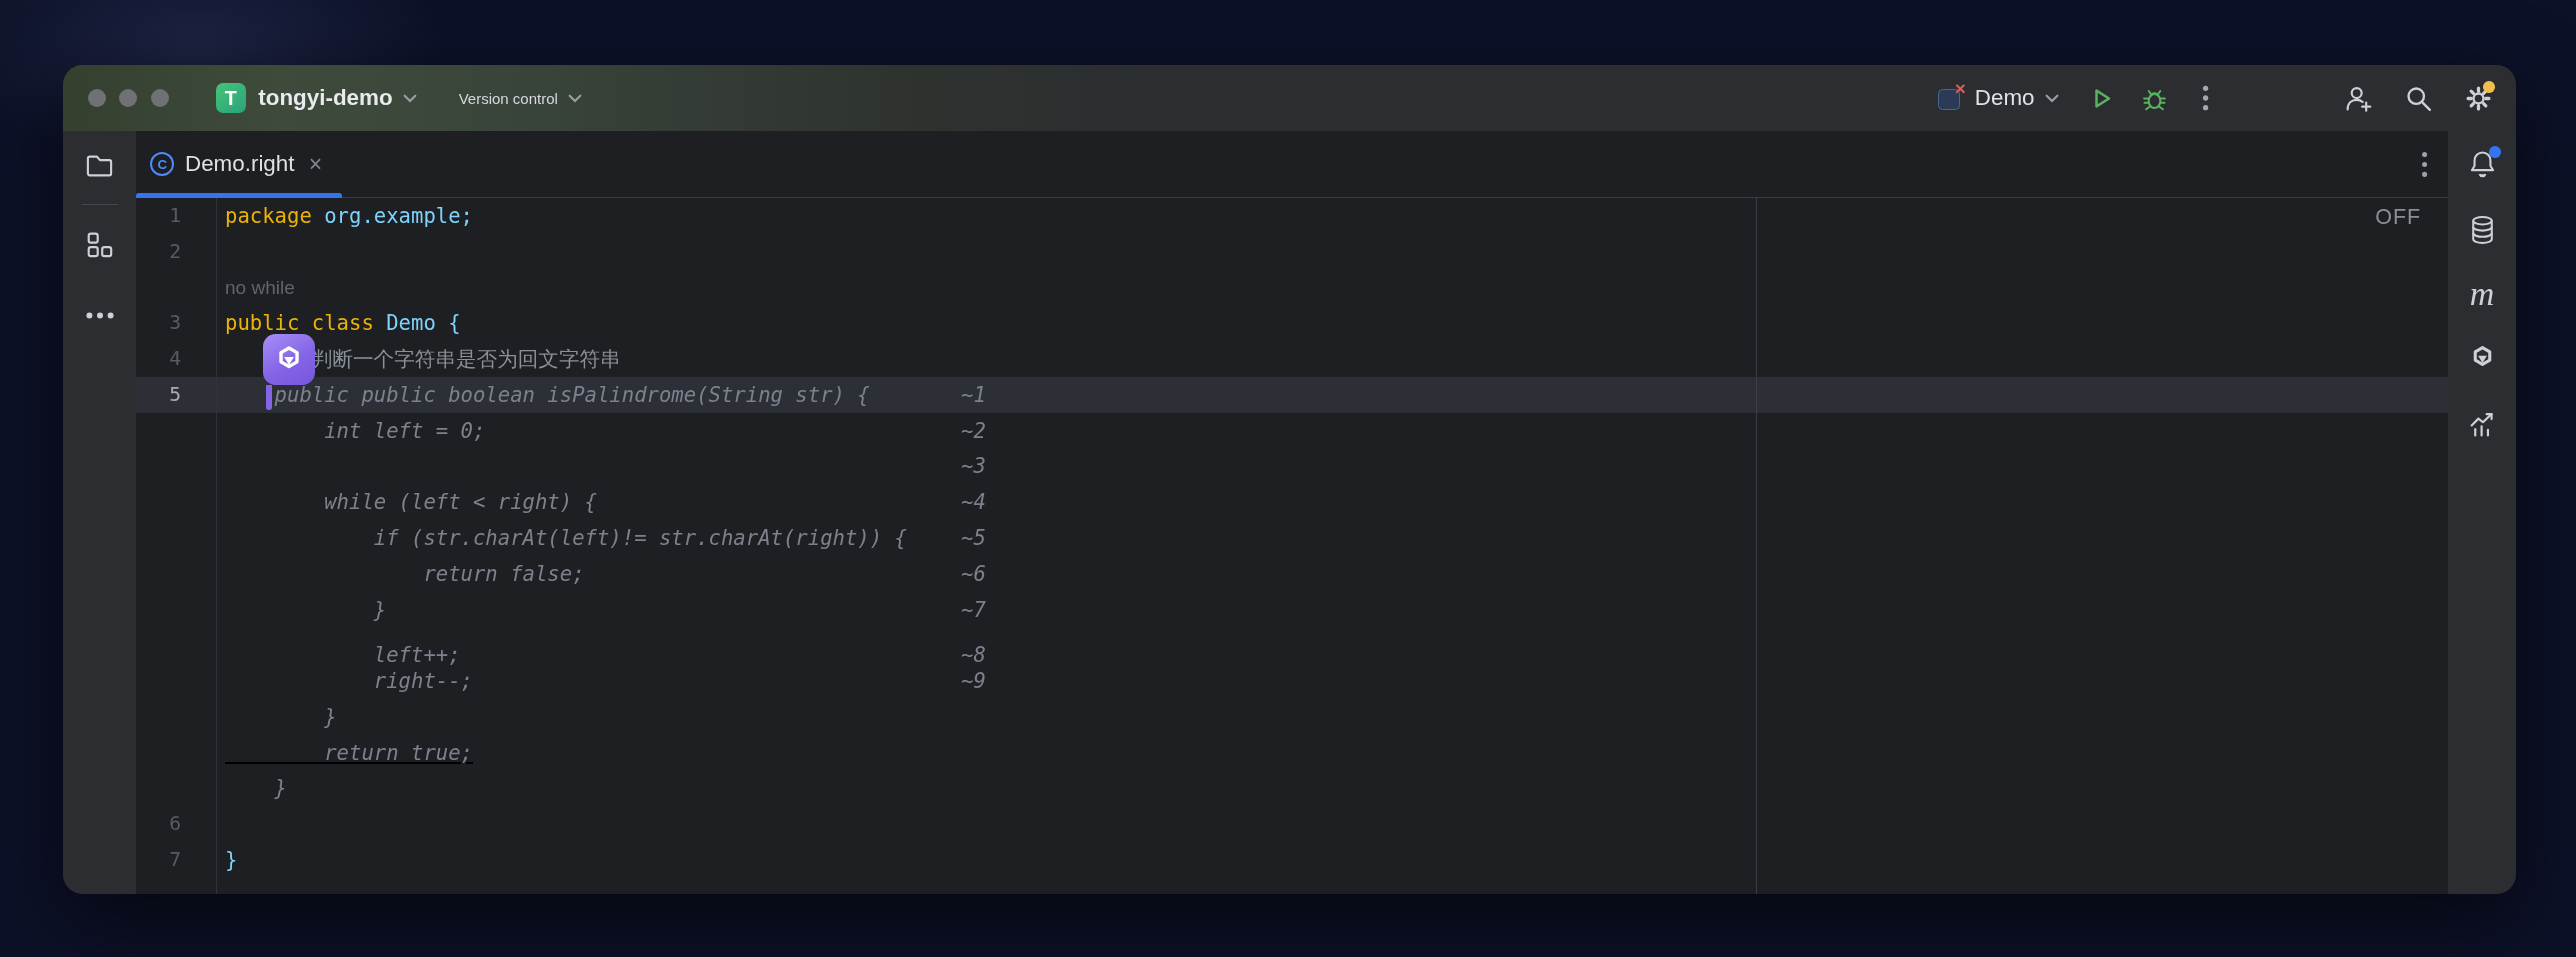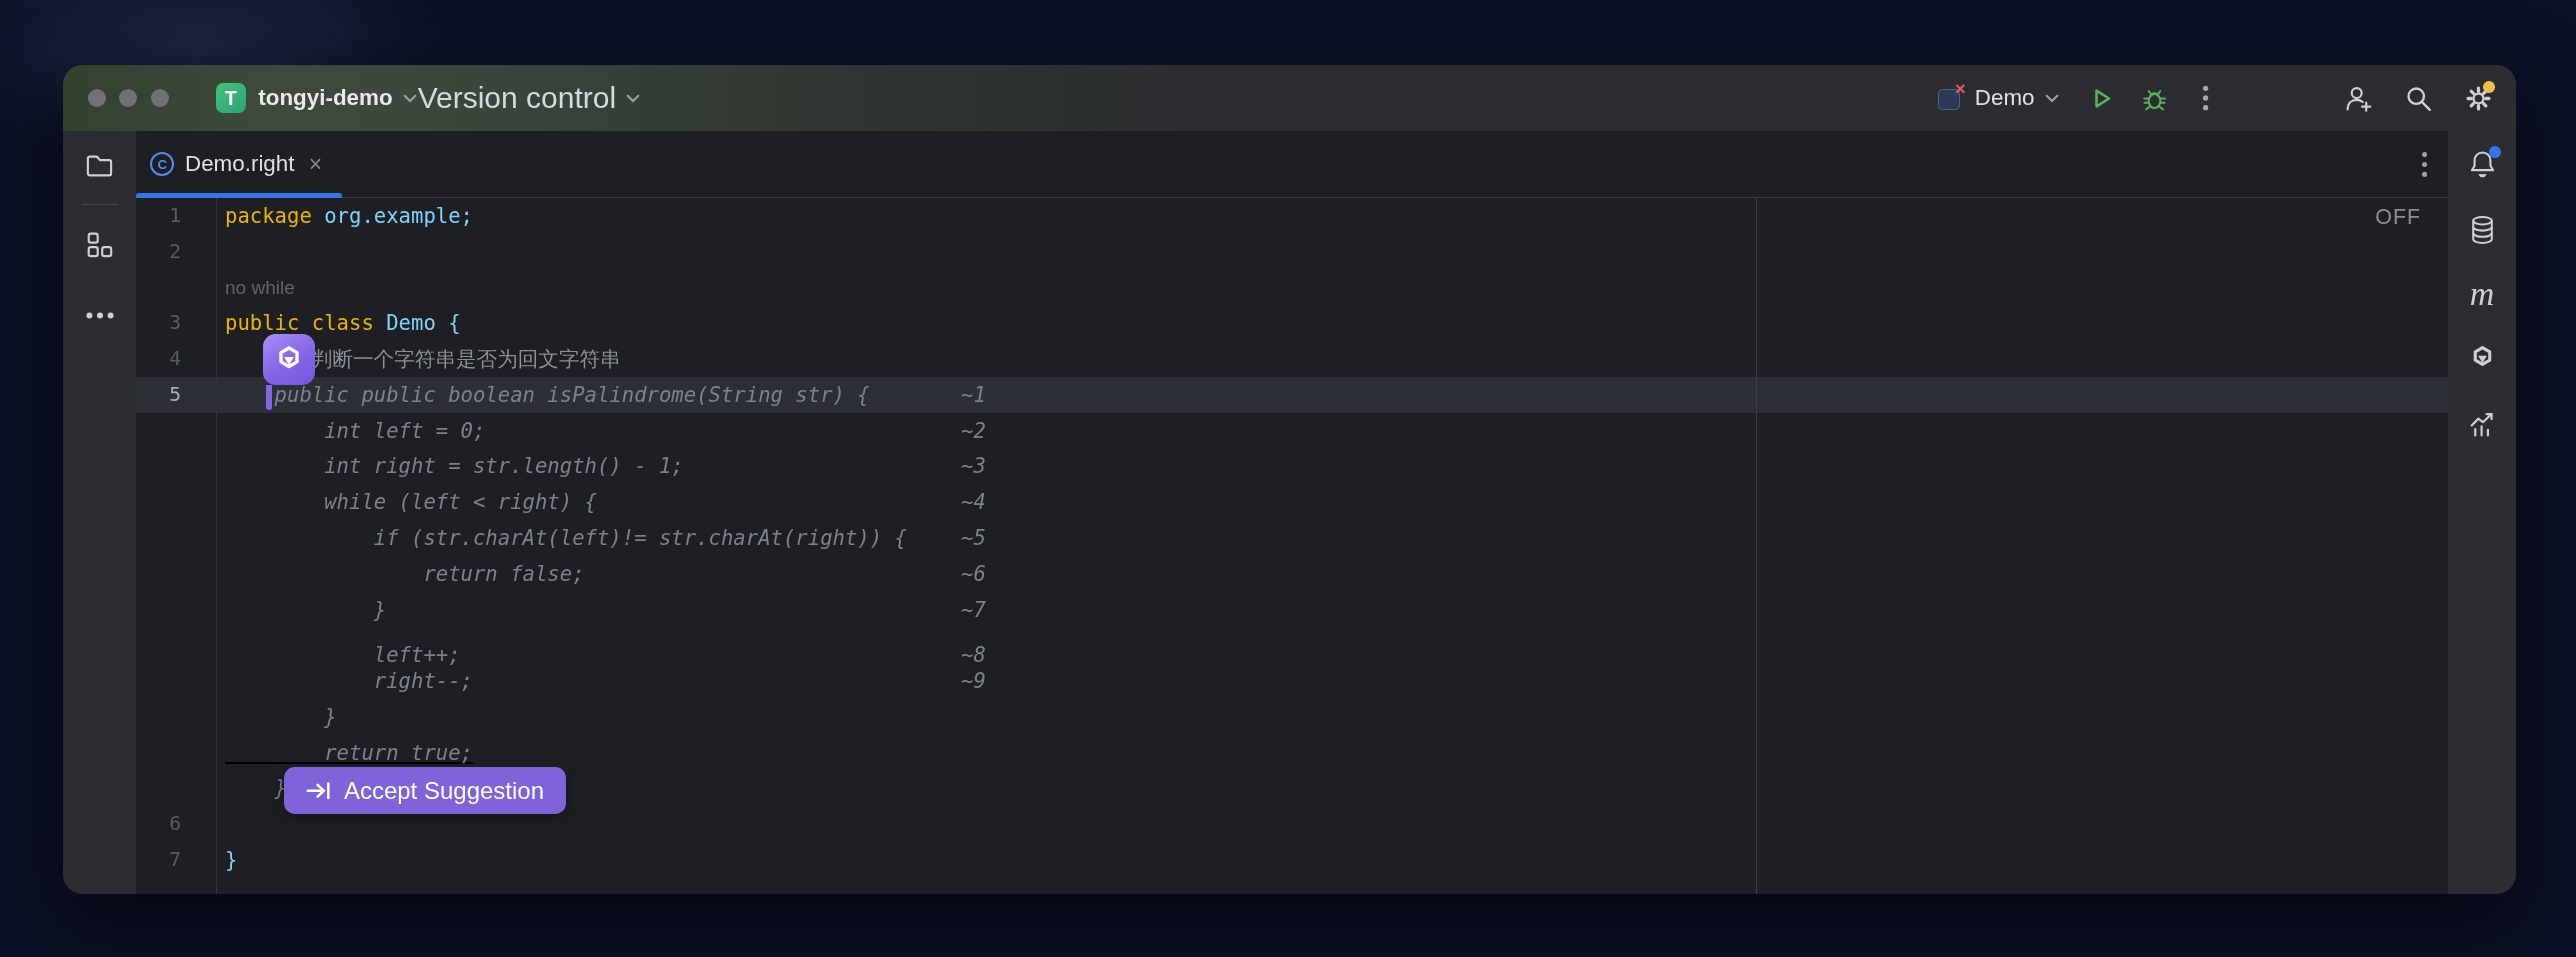--- a/index.html
+++ b/index.html
@@ -25,21 +25,21 @@
   .lights{display:flex;gap:13.4px;padding-left:25px;}
   .light{width:18px;height:18px;border-radius:50%;background:#6f7175;}
   .proj{display:flex;align-items:center;margin-left:47px;cursor:default;}
   .badge{
     width:30px;height:30px;border-radius:7.2px;display:flex;align-items:center;justify-content:center;
     background:linear-gradient(140deg,#46c478 0%,#2aa27b 100%);
     color:#fff;font-weight:bold;font-size:19.7px;
   }
   .proj-name{margin-left:12.5px;font-size:22.4px;font-weight:bold;color:#e8eaee;}
   .chev{margin-left:9px;}
-  .menu-item{display:flex;align-items:center;font-size:30px;color:#d6d9de;text-align:right;}
+  .menu-item{display:flex;align-items:center;margin-left:41px;font-size:15px;color:#d6d9de;text-align:right;}
   .tb-right{margin-left:auto;display:flex;align-items:center;padding-right:23px;}
   .runconf{display:flex;align-items:center;}
   .runconf-icon{position:relative;width:24px;height:24px;}
   .runconf-sq{
     position:absolute;left:0;bottom:0;width:21.5px;height:21.5px;border-radius:4.5px;
     background:#2b3a55;border:1.8px solid #48678f;box-sizing:border-box;
   }
   .runconf-x{position:absolute;right:-3.6px;top:-7.2px;color:#e25a5a;font-size:19px;font-weight:bold;line-height:1;}
   .runconf-name{margin-left:12.5px;font-size:22.4px;color:#dfe2e6;}
   .tb-icon{display:flex;align-items:center;justify-content:center;width:30px;height:30px;}
@@ -254,21 +254,21 @@
             <div class="lnum" style="top: 644px;">7</div>
           </div>
         <div class="code">
             <div class="crow" style="top: 0px;"><span class="kw">package</span><span class="tx"> org.example;</span></div>
             <div class="crow" style="top: 36px;"></div>
             <div class="crow inlay" style="top: 72px;">no while</div>
             <div class="crow" style="top: 107px;"><span class="kw">public class</span><span class="tx"> Demo {</span></div>
             <div class="crow" style="top: 143px;"><span class="cm">    // 判断一个字符串是否为回文字符串</span></div>
             <div class="crow" style="top: 179px;"><span class="ghost">    public public boolean isPalindrome(String str) {</span><span class="gmark ghost">~1</span></div>
             <div class="crow" style="top: 215px;"><span class="ghost">        int left = 0;</span><span class="gmark ghost">~2</span></div>
-            <div class="crow" style="top: 250px;"><span class="ghost">        int right = str.length() - 1;</span><span class="gmark ghost">~3</span></div>
+            <div class="crow" style="top: 250px;"><span class="gmark ghost">~3</span></div>
             <div class="crow" style="top: 286px;"><span class="ghost">        while (left &lt; right) {</span><span class="gmark ghost">~4</span></div>
             <div class="crow" style="top: 322px;"><span class="ghost">            if (str.charAt(left)!= str.charAt(right)) {</span><span class="gmark ghost">~5</span></div>
             <div class="crow" style="top: 358px;"><span class="ghost">                return false;</span><span class="gmark ghost">~6</span></div>
             <div class="crow" style="top: 394px;"><span class="ghost">            }</span><span class="gmark ghost">~7</span></div>
             <div class="crow" style="top: 439px;"><span class="ghost">            left++;</span><span class="gmark ghost">~8</span></div>
             <div class="crow" style="top: 465px;"><span class="ghost">            right--;</span><span class="gmark ghost">~9</span></div>
             <div class="crow" style="top: 501px;"><span class="ghost">        }</span></div>
             <div class="crow" style="top: 537px; text-decoration: underline;"><span class="ghost">        return true;</span></div>
             <div class="crow" style="top: 572px;"><span class="ghost">    }</span></div>
             <div class="crow" style="top: 608px;"></div>
@@ -276,26 +276,20 @@
           </div>
 
         <div class="ai-icon">
           <svg width="32" height="32" viewBox="0 0 36 36">
             <path d="M18 4.5 l9 5.2 v10.4 l-9 5.2 -9 -5.2 v-10.4 z" fill="none" stroke="#ffffff" stroke-width="3.8" stroke-linejoin="round"></path>
             <path d="M12.5 14.5 h11 l-5.5 9.2 z" fill="#ffffff"></path>
           </svg>
         </div>
         <div class="ai-caret"></div>
 
-        <div class="accept-btn">
-          <svg width="25" height="21.5" viewBox="0 0 28 24" fill="none" stroke="#ffffff" stroke-width="2.8" stroke-linecap="round">
-            <path d="M2 12 H19 M13 5.5 L20 12 L13 18.5 M25 4 V20"></path>
-          </svg>
-          <span class="accept-label">Accept Suggestion</span>
-        </div>
       </div>
     </div>
 
     <div class="strip strip-right">
       <div class="strip-btn" style="margin-top:18px;">
         <svg width="29" height="30" viewBox="0 0 32 34" fill="none" stroke="#ced0d6" stroke-width="2.4" stroke-linejoin="round">
           <path d="M16 4 a9 9 0 0 1 9 9 v6 l3 5 H4 l3-5 v-6 a9 9 0 0 1 9-9 z"></path>
           <path d="M12.5 28.5 a3.8 3.8 0 0 0 7 0" fill="#ced0d6"></path>
         </svg>
         <div class="dot-badge dot-blue"></div>

